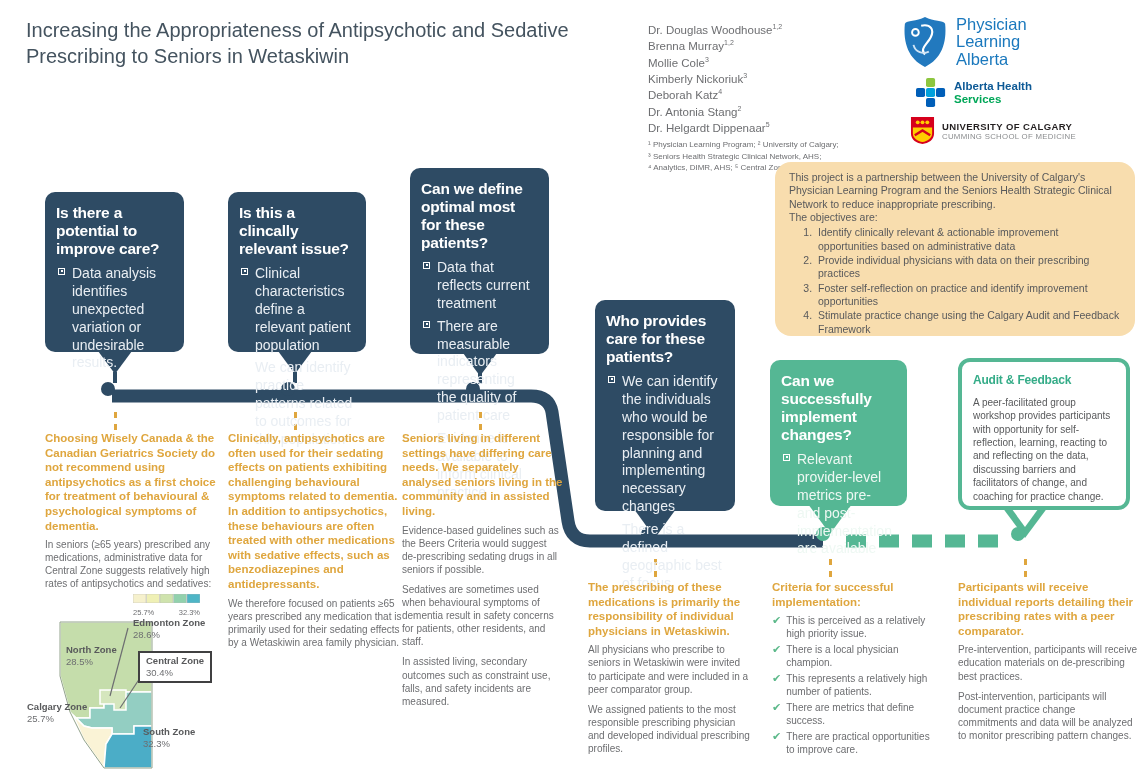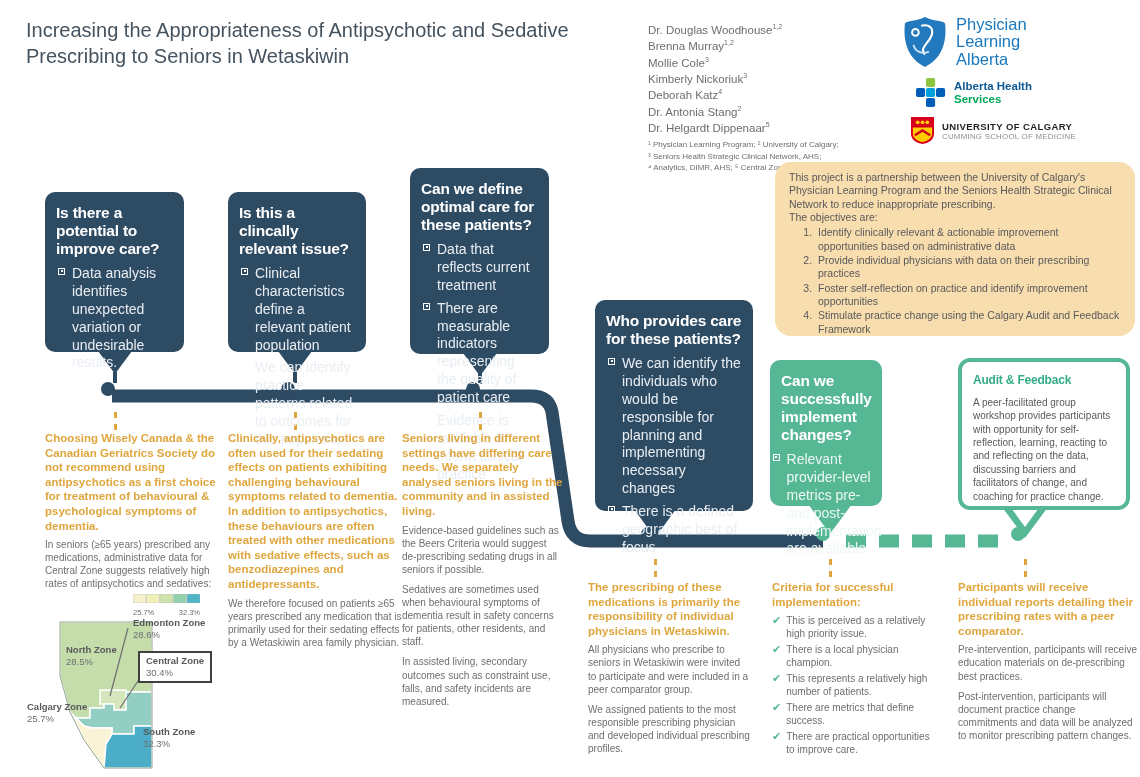--- a/index.html
+++ b/index.html
@@ -49,22 +49,22 @@
   .sq i { display:block; width:2px; height:2px; background:#fff; margin:1px auto; }
   .flowbox.teal { background:#55b794; }
   .flowbox.teal .fb-bullet { color:#eef8f3; }
   .flowbox.audit { background:#fff; border:4px solid #55b794; border-radius:12px; }
   .flowbox.audit h3 { color:#35ac88; font-size:12px; margin-bottom:8px; }
   .flowbox.audit p { color:#58595b; font-size:10px; line-height:1.34; }
 
   #box1 { left:45px;  top:192px; width:139px; height:160px; }
   #box2 { left:228px; top:192px; width:138px; height:160px; }
   #box3 { left:410px; top:168px; width:139px; height:186px; }
-  #box4 { left:595px; top:300px; width:158px; height:211px; }
-  #box5 { left:770px; top:360px; width:112px; height:146px; }
+  #box4 { left:595px; top:300px; width:140px; height:211px; }
+  #box5 { left:770px; top:360px; width:137px; height:146px; }
   #box6 { left:958px; top:358px; width:172px; height:152px; }
 
   
   .col { position:absolute; }
   .col h4 { color:#dfa63e; font-size:11.5px; line-height:1.27; margin:0 0 5px; }
   .col p { color:#6d6e71; font-size:10px; line-height:1.31; margin:0 0 7px; }
   #col1 { left:45px;  top:431px; width:174px; }
   #col2 { left:228px; top:431px; width:177px; }
   #col3 { left:402px; top:431px; width:161px; }
   #col4 { left:588px; top:580px; width:163px; }
@@ -219,21 +219,21 @@
       </div>
     <div class="fb-bullet">
         <span class="sq">
           <i></i>
         </span>
         <span>We can identify practice patterns related to outcomes for this population</span>
       </div>
   </div>
 
   <div class="flowbox" id="box3">
-    <h3>Can we define optimal care for these patients?</h3>
+    <h3>Can we define optimal most for these patients?</h3>
     <div class="fb-bullet">
         <span class="sq">
           <i></i>
         </span>
         <span>Data that reflects current treatment</span>
       </div>
     <div class="fb-bullet">
         <span class="sq">
           <i></i>
         </span>

